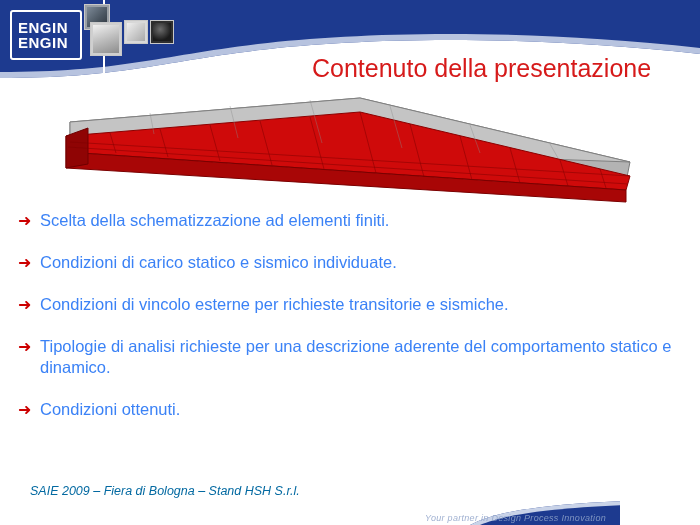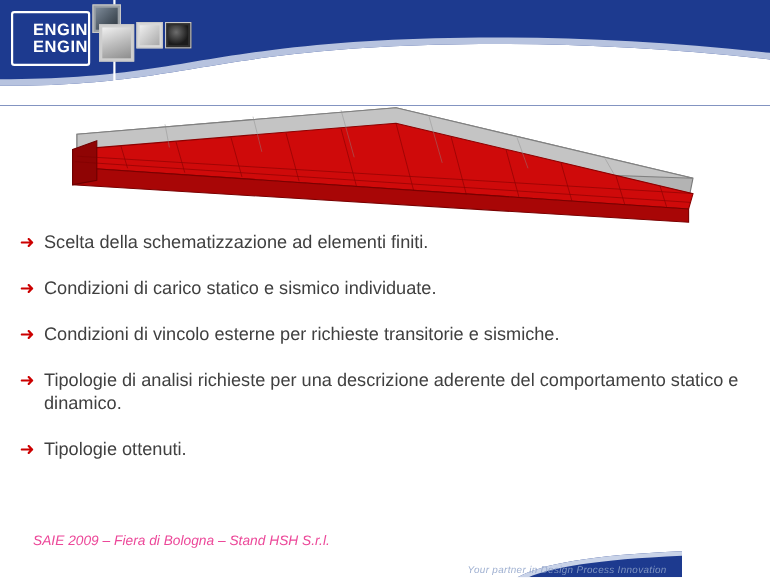--- a/index.html
+++ b/index.html
@@ -47,21 +47,21 @@
     position: absolute;
     left: 10px; top: 10px;
     width: 72px; height: 50px;
     border: 2px solid #ffffff;
     border-radius: 3px;
     box-sizing: border-box;
     display: flex;
     flex-direction: column;
     justify-content: center;
     align-items: flex-start;
-    padding-left: 18px;
+    padding-left: 6px;
   }
   .logo-line {
     color: #ffffff;
     font-weight: bold;
     font-size: 15px;
     line-height: 15px;
     letter-spacing: 0.5px;
     font-family: "Liberation Sans", sans-serif;
   }
   
@@ -120,30 +120,30 @@
   .bullet-arrow {
     flex: 0 0 auto;
     width: 20px;
     margin-right: 2px;
     padding-top: 3px;
     color: #cc0000;
     line-height: 1;
   }
   .bullet-text {
     flex: 1 1 auto;
-    color: #404040;
+    color: #3b82f6;
     font-size: 16.5px;
     line-height: 21px;
     font-family: "Liberation Sans", sans-serif;
   }
   
   .footer-note {
     position: absolute;
     left: 30px; top: 484px;
-    color: #ec4899;
+    color: #0369a1;
     font-size: 12.5px;
     font-style: italic;
     font-family: "Liberation Sans", sans-serif;
   }
   .footer-band {
     position: absolute;
     left: 0; bottom: 0;
     width: 620px; height: 26px;
     overflow: hidden;
   }
@@ -185,20 +185,21 @@
         </div>
       <div class="thumb t3">
           <div class="thumb-inner"></div>
         </div>
       <div class="thumb t4">
           <div class="thumb-inner"></div>
         </div>
     </div>
   </div>
 
+  <div class="title">Contenuto della presentazione</div>
 
   <svg class="model" viewBox="0 0 620 120" preserveAspectRatio="none">
 
     <polygon points="40,32 330,8 600,72 596,92 40,52" fill="#b3b3b3" stroke="#7a7a7a" stroke-width="1"></polygon>
     <polygon points="40,32 330,8 600,72 40,52" fill="#c4c4c4" stroke="#808080" stroke-width="1"></polygon>
 
     <polygon points="36,46 330,22 600,86 596,100 36,62" fill="#cf0a0a" stroke="#8c0000" stroke-width="1"></polygon>
 
     <polygon points="36,62 596,100 596,112 36,78" fill="#a80606" stroke="#7a0000" stroke-width="1"></polygon>
 
@@ -242,21 +243,21 @@
     <div class="bullet-row">
       <span class="bullet-arrow">➜</span>
       <span class="bullet-text">Condizioni di vincolo esterne per richieste transitorie e sismiche.</span>
     </div>
     <div class="bullet-row">
       <span class="bullet-arrow">➜</span>
       <span class="bullet-text">Tipologie di analisi richieste per una descrizione aderente del comportamento statico e dinamico.</span>
     </div>
     <div class="bullet-row">
       <span class="bullet-arrow">➜</span>
-      <span class="bullet-text">Tipologie ottenuti.</span>
+      <span class="bullet-text">Condizioni ottenuti.</span>
     </div>
   </div>
 
   <div class="footer-note">SAIE 2009 – Fiera di Bologna – Stand HSH S.r.l.</div>
   <div class="footer-band">
     <svg viewBox="0 0 700 26" preserveAspectRatio="none" style="width:700px;height:26px;display:block;">
       <path d="M470,26 C500,10 560,2 700,0 L700,26 Z" fill="#1d3a8f"></path>
       <path d="M470,26 C500,10 560,2 700,0 L700,4 C566,6 508,14 480,26 Z" fill="#c9d3e8"></path>
     </svg>
     <div class="footer-tagline">Your partner in Design Process Innovation</div>

